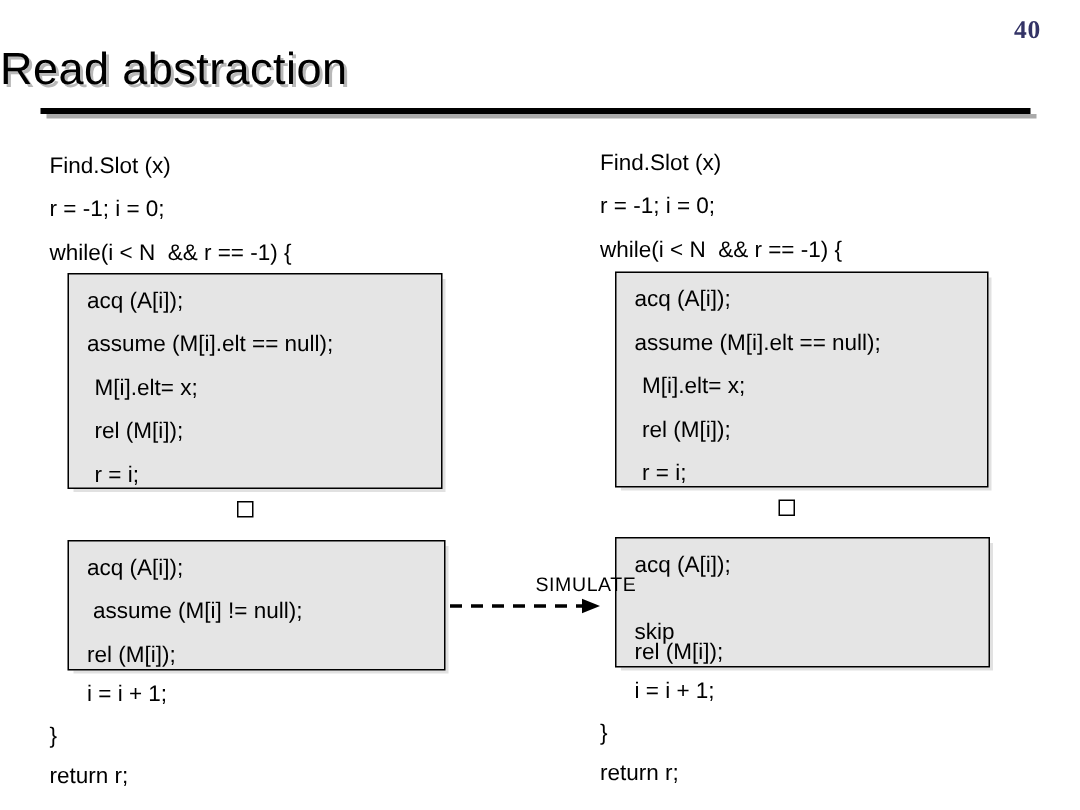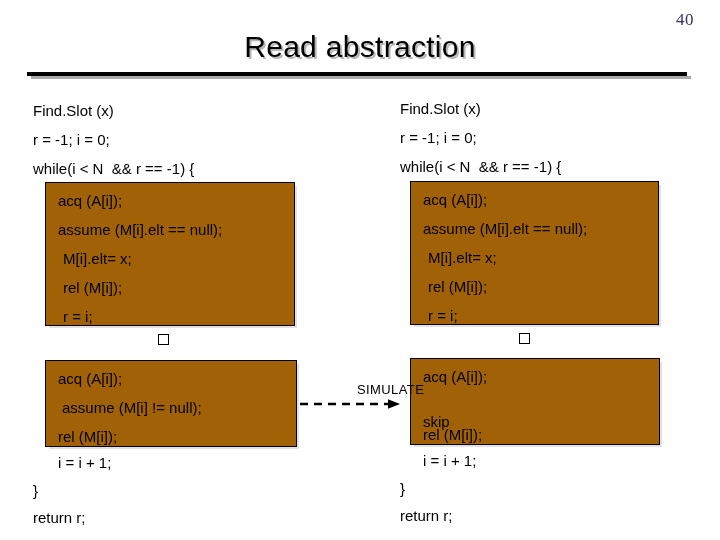--- a/index.html
+++ b/index.html
@@ -21,29 +21,30 @@
 
   
   #page-number {
     position: absolute;
     left: 676px;
     top: 10px;
     font-size: 17px;
     color: #333366;
     font-family: "Liberation Serif", serif;
     letter-spacing: 0.5px;
+    font-weight: bold;
   }
 
   
   #title-wrap {
     position: absolute;
     left: 0px;
     top: 30px;
     width: 720px;
-    text-align: center;
+    text-align: left;
   }
   #title {
     display: inline-block;
     font-size: 30px;
     color: #000000;
     letter-spacing: 0.3px;
     text-shadow: 2px 2px 0 #b8b8b8;
   }
 
   
@@ -71,21 +72,21 @@
     font-size: 15px;
     color: #000000;
     white-space: pre;
     line-height: 15px;
   }
   .code-line.bold { font-weight: normal; }
 
   
   .gray-box {
     position: absolute;
-    background: #a16207;
+    background: #e5e5e5;
     border: 1.5px solid #000000;
     box-sizing: border-box;
   }
   .gray-box::after {
     content: "";
     position: absolute;
     left: 3px;
     top: 3px;
     right: -3px;
     bottom: -3px;

